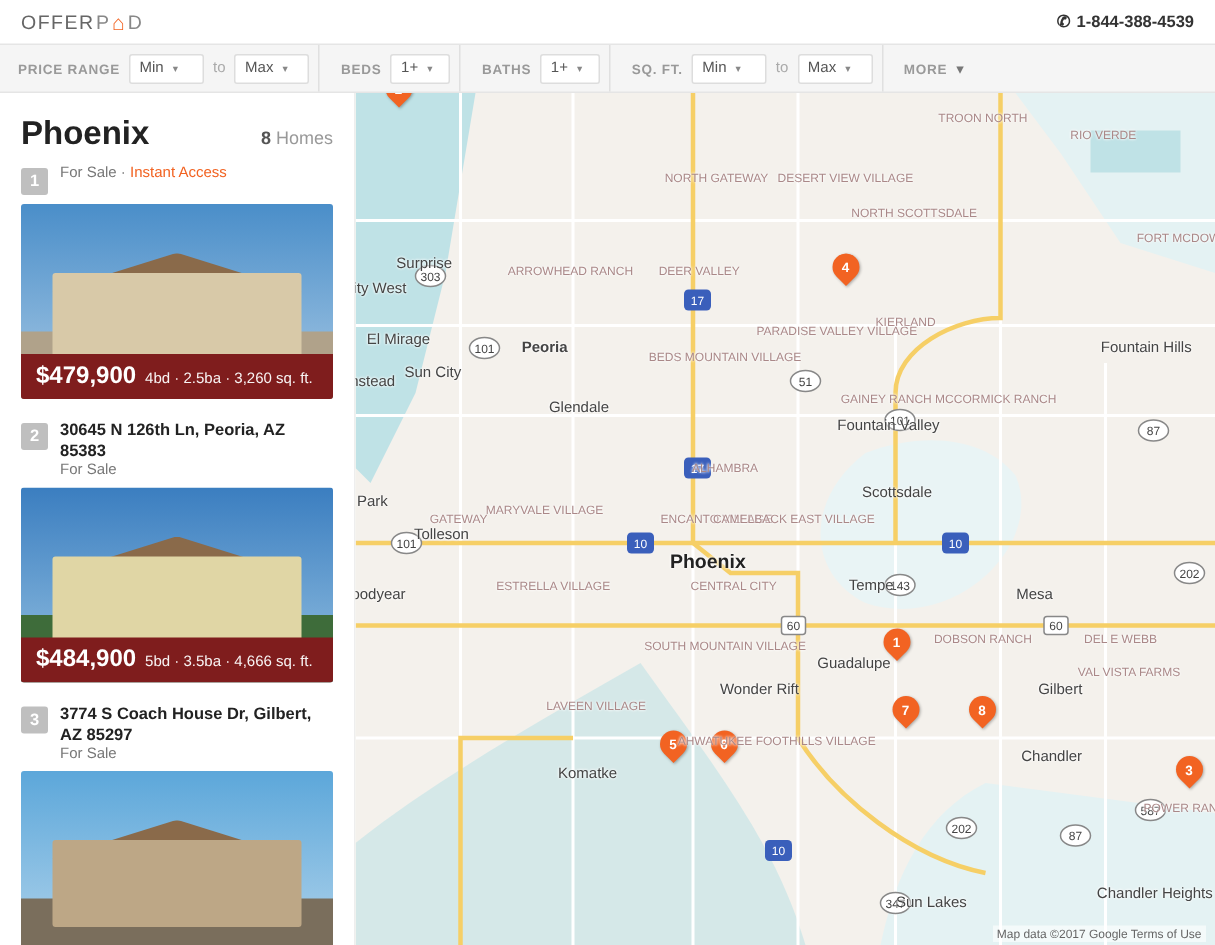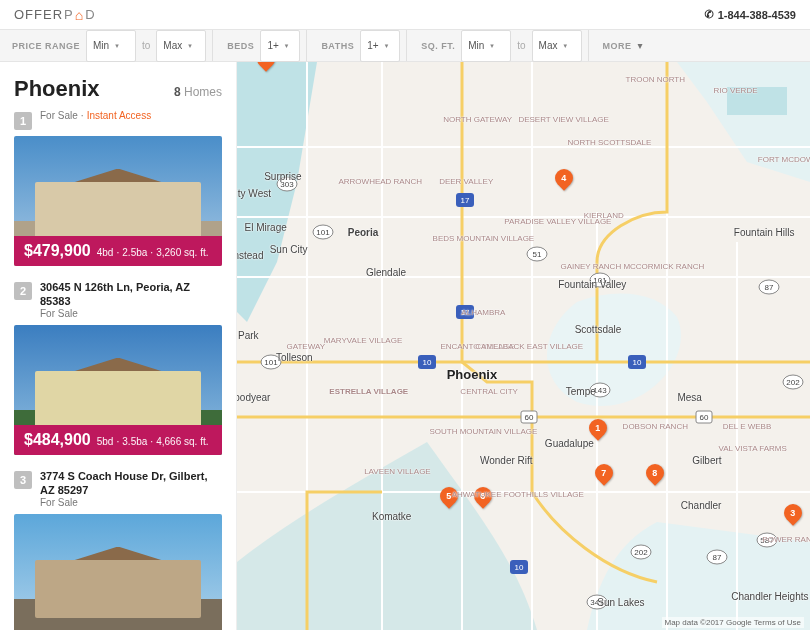--- a/index.html
+++ b/index.html
@@ -15,21 +15,21 @@
   .menu a { color:#666; text-decoration:none; font-size:11px; cursor:pointer; padding-bottom:4px; }
   .menu a.active { color:#222; border-bottom:2px solid #f26322; }
   .phone { margin-left:auto; font-size:11px; font-weight:600; color:#333; display:flex; align-items:center; gap:4px; }
   .caret-down { font-size:8px; position:relative; top:-1px; }
 
   
   .filterbar { display:flex; align-items:center; height:32px; background:#f5f5f5; border-bottom:1px solid #e5e5e5; padding:0 6px; gap:8px; font-size:10px; color:#777; }
   .filter-group { display:flex; align-items:center; gap:6px; padding:0 6px; border-right:1px solid #e0e0e0; height:100%; }
   .filter-group:last-child { border-right:none; }
   .filter-label { text-transform:uppercase; letter-spacing:0.5px; font-size:9px; color:#999; font-weight:600;}
-  .sel { background:#fff; border:1px solid #ddd; border-radius:2px; height:32px; padding:0 6px; display:flex; align-items:center; gap:6px; cursor:pointer; color:#555; font-size:10px; min-width:40px; }
+  .sel { background:#fff; border:1px solid #ddd; border-radius:2px; height:20px; padding:0 6px; display:flex; align-items:center; gap:6px; cursor:pointer; color:#555; font-size:10px; min-width:40px; }
   .sel .sel-caret { font-size:7px; color:#888; }
   .sel.wide { min-width:50px; }
   .to { color:#aaa; font-size:10px; }
 
   
   .content { display:flex; height:calc(630px - 62px); }
   .sidebar { width:237px; overflow-y:auto; border-right:1px solid #eee; }
   .sidebar::-webkit-scrollbar{ width:0; }
   .mapwrap { flex:1; position:relative; background:#f4f1ec; overflow:hidden; }
 
@@ -52,21 +52,21 @@
   .photo .house-shape { position:absolute; bottom:20%; left:10%; right:10%; height:45%; background:#d8c9a8; border-radius:2px; }
   .photo .roof { position:absolute; bottom:55%; left:10%; right:10%; height:20%; background:#8a6a4a; clip-path: polygon(0 100%,50% 0,100% 100%); }
   .photo.card1 .sky { background:linear-gradient(#4a8ec9,#a6c8e4); }
   .photo.card1 .ground { background:#b0a28a; }
   .photo.card2 .sky { background:linear-gradient(#3b7ec0,#93c0e1); }
   .photo.card2 .ground { background:#3e6c3a; }
   .photo.card2 .house-shape { background:#e0d6a5; }
   .photo.card3 .sky { background:linear-gradient(#5ca7da,#b6d6ec); }
   .photo.card3 .ground { background:#7a6e5c; }
   .photo.card3 .house-shape { background:#bda786; }
-  .price-strip { position:absolute; bottom:0; left:0; right:0; padding:6px 10px; background:#be185d; color:#fff; display:flex; align-items:baseline; gap:6px; }
+  .price-strip { position:absolute; bottom:0; left:0; right:0; padding:6px 10px; background:#7f1d1d; color:#fff; display:flex; align-items:baseline; gap:6px; }
   .price-strip .price { font-size:16px; font-weight:700; }
   .price-strip .meta { font-size:10px; opacity:.95; }
 
   
   svg.map { position:absolute; inset:0; width:100%; height:100%; }
   .map-pin { position:absolute; width:18px;height:18px; transform:translate(-50%,-100%); }
   .pin-body{ width:18px;height:18px;border-radius:50% 50% 50% 0; background:#f26322; transform:rotate(-45deg); display:flex;align-items:center;justify-content:center; box-shadow:0 1px 2px rgba(0,0,0,.3);}
   .pin-body span{ transform:rotate(45deg); color:#fff; font-size:9px; font-weight:700; }
   .map-label { position:absolute; transform:translate(-50%,-50%); font-size:10px; color:#444; text-shadow:0 0 2px #fff,0 0 2px #fff; white-space:nowrap; }
   .map-label.big { font-size:13px; font-weight:600; color:#222; }
@@ -372,21 +372,21 @@
       <div class="map-label " style="left: 5%; top: 29%;">El Mirage</div>
       <div class="map-label " style="left: 9%; top: 33%;">Sun City</div>
       <div class="map-label " style="left: 58%; top: 67%;">Guadalupe</div>
       <div class="map-label " style="left: 47%; top: 70%;">Wonder Rift</div>
       <div class="map-label " style="left: 27%; top: 80%;">Komatke</div>
       <div class="map-label sm" style="left: 22%; top: 49%;">MARYVALE VILLAGE</div>
       <div class="map-label sm" style="left: 43%; top: 44%;">ALHAMBRA</div>
       <div class="map-label sm" style="left: 44%; top: 58%;">CENTRAL CITY</div>
       <div class="map-label sm" style="left: 42%; top: 50%;">ENCANTO VILLAGE</div>
       <div class="map-label sm" style="left: 51%; top: 50%;">CAMELBACK EAST VILLAGE</div>
-      <div class="map-label sm" style="left: 23%; top: 58%; font-weight: bold;">ESTRELLA VILLAGE</div>
+      <div class="map-label sm" style="left: 23%; top: 58%;">ESTRELLA VILLAGE</div>
       <div class="map-label sm" style="left: 43%; top: 65%;">SOUTH MOUNTAIN VILLAGE</div>
       <div class="map-label sm" style="left: 28%; top: 72%;">LAVEEN VILLAGE</div>
       <div class="map-label sm" style="left: 49%; top: 76%;">AHWATUKEE FOOTHILLS VILLAGE</div>
       <div class="map-label sm" style="left: 43%; top: 31%;">BEDS MOUNTAIN VILLAGE</div>
       <div class="map-label sm" style="left: 42%; top: 10%;">NORTH GATEWAY</div>
       <div class="map-label sm" style="left: 40%; top: 21%;">DEER VALLEY</div>
       <div class="map-label sm" style="left: 57%; top: 10%;">DESERT VIEW VILLAGE</div>
       <div class="map-label sm" style="left: 65%; top: 14%;">NORTH SCOTTSDALE</div>
       <div class="map-label sm" style="left: 64%; top: 27%;">KIERLAND</div>
       <div class="map-label sm" style="left: 56%; top: 28%;">PARADISE VALLEY VILLAGE</div>

